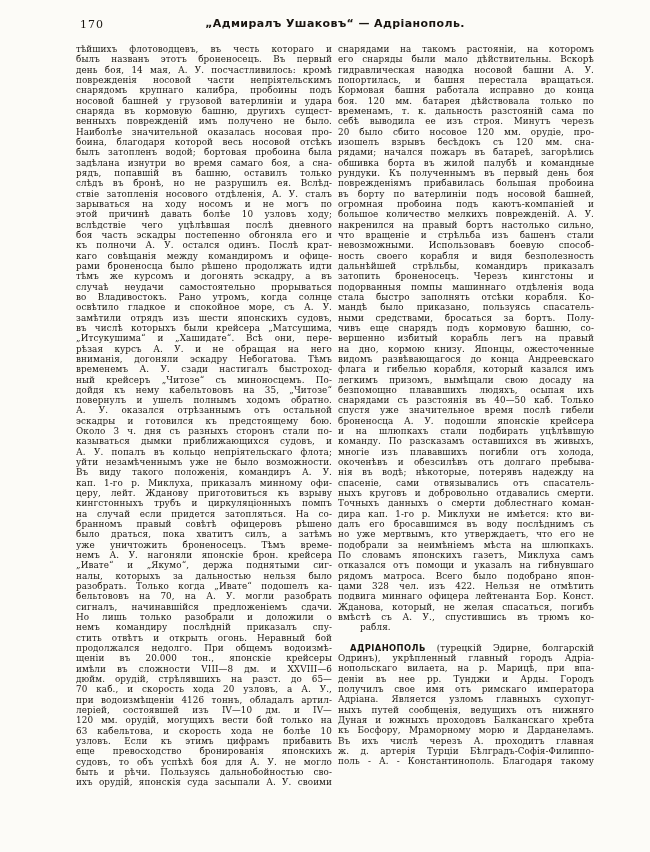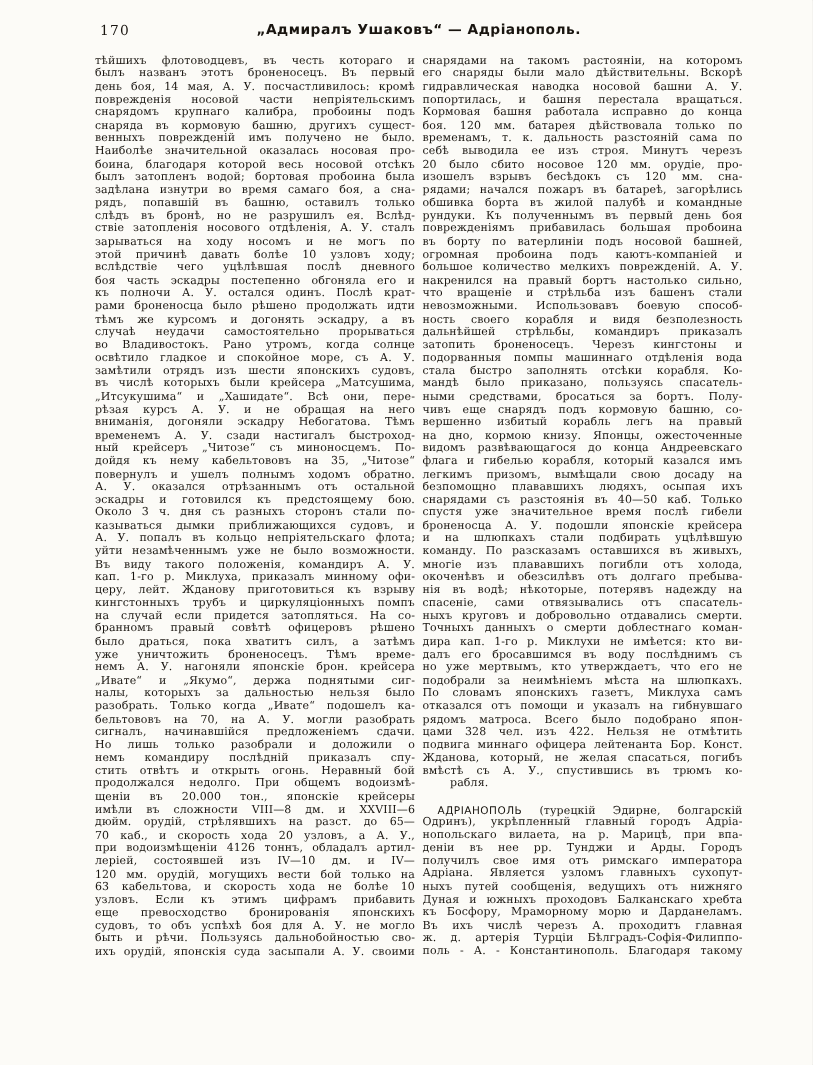--- a/index.html
+++ b/index.html
@@ -19,53 +19,55 @@
   .col{width:256px;}
   .tl{
     height:10.34px;line-height:10.34px;font-size:8.8px;
     text-align:justify;text-align-last:justify;overflow:hidden;
     letter-spacing:.1px;
   }
   .pend{text-align-last:left;margin-left:22px;}
   .entry-first{text-indent:12px;}
   .term{
     font-family:"DejaVu Sans","Liberation Sans",sans-serif;
-    font-weight:normal;font-size:8.4px;letter-spacing:.4px;
+    font-weight:bold;font-size:8.4px;letter-spacing:.4px;
   }
   .entry-gap{height:10px;}
 </style>
 </head>
 <body>
 
 <div class="page" style="background: rgb(252, 251, 247); color: rgb(25, 21, 16);">
   <div class="pagehead">
     <span class="pagenum">170</span>
     <span class="runhead">„Адмиралъ Ушаковъ“ — Адріанополь.</span>
   </div>
   <div class="cols">
     <div class="col">
         <div class="tl">тѣйшихъ флотоводцевъ, въ честь котораго и</div>
         <div class="tl">былъ названъ этотъ броненосецъ. Въ первый</div>
         <div class="tl">день боя, 14 мая, А. У. посчастливилось: кромѣ</div>
         <div class="tl">поврежденія носовой части непріятельскимъ</div>
         <div class="tl">снарядомъ крупнаго калибра, пробоины подъ</div>
+        <div class="tl">носовой башней у грузовой ватерлиніи и удара</div>
         <div class="tl">снаряда въ кормовую башню, другихъ сущест-</div>
         <div class="tl">венныхъ поврежденій имъ получено не было.</div>
         <div class="tl">Наиболѣе значительной оказалась носовая про-</div>
         <div class="tl">боина, благодаря которой весь носовой отсѣкъ</div>
         <div class="tl">былъ затопленъ водой; бортовая пробоина была</div>
         <div class="tl">задѣлана изнутри во время самаго боя, а сна-</div>
         <div class="tl">рядъ, попавшій въ башню, оставилъ только</div>
         <div class="tl">слѣдъ въ бронѣ, но не разрушилъ ея. Вслѣд-</div>
         <div class="tl">ствіе затопленія носового отдѣленія, А. У. сталъ</div>
         <div class="tl">зарываться на ходу носомъ и не могъ по</div>
         <div class="tl">этой причинѣ давать болѣе 10 узловъ ходу;</div>
         <div class="tl">вслѣдствіе чего уцѣлѣвшая послѣ дневного</div>
         <div class="tl">боя часть эскадры постепенно обгоняла его и</div>
         <div class="tl">къ полночи А. У. остался одинъ. Послѣ крат-</div>
+        <div class="tl">каго совѣщанія между командиромъ и офице-</div>
         <div class="tl">рами броненосца было рѣшено продолжать идти</div>
         <div class="tl">тѣмъ же курсомъ и догонять эскадру, а въ</div>
         <div class="tl">случаѣ неудачи самостоятельно прорываться</div>
         <div class="tl">во Владивостокъ. Рано утромъ, когда солнце</div>
         <div class="tl">освѣтило гладкое и спокойное море, съ А. У.</div>
         <div class="tl">замѣтили отрядъ изъ шести японскихъ судовъ,</div>
         <div class="tl">въ числѣ которыхъ были крейсера „Матсушима,</div>
         <div class="tl">„Итсукушима“ и „Хашидате“. Всѣ они, пере-</div>
         <div class="tl">рѣзая курсъ А. У. и не обращая на него</div>
         <div class="tl">вниманія, догоняли эскадру Небогатова. Тѣмъ</div>

